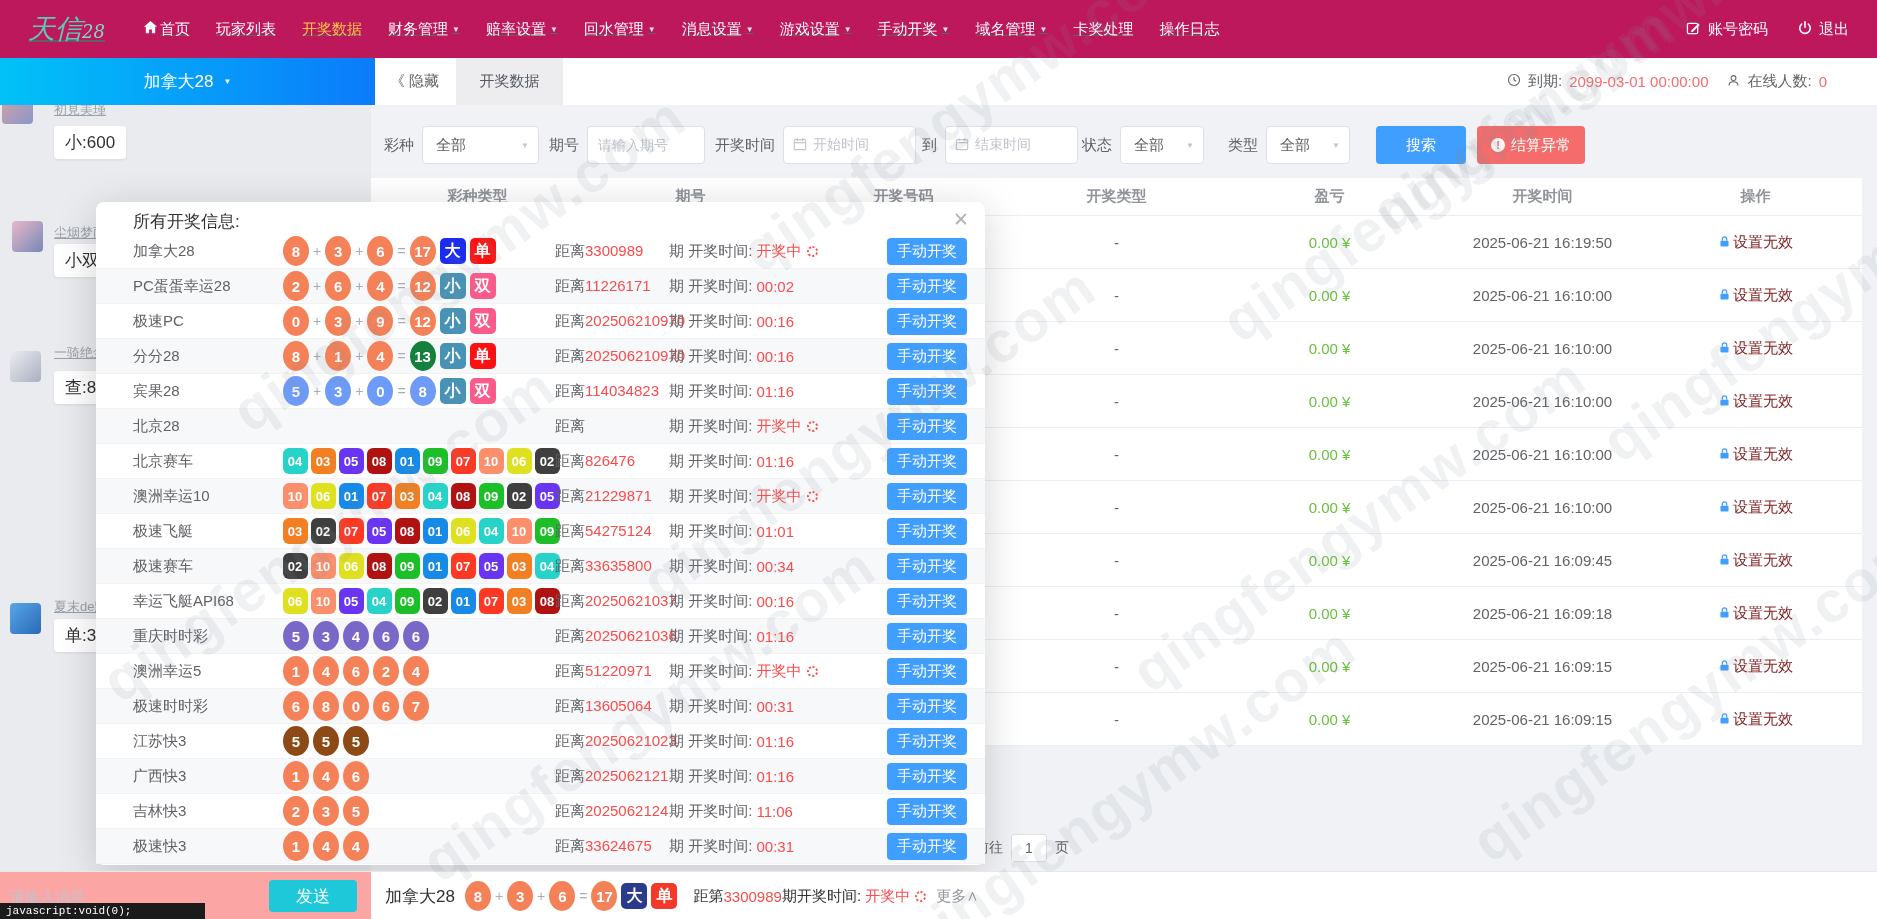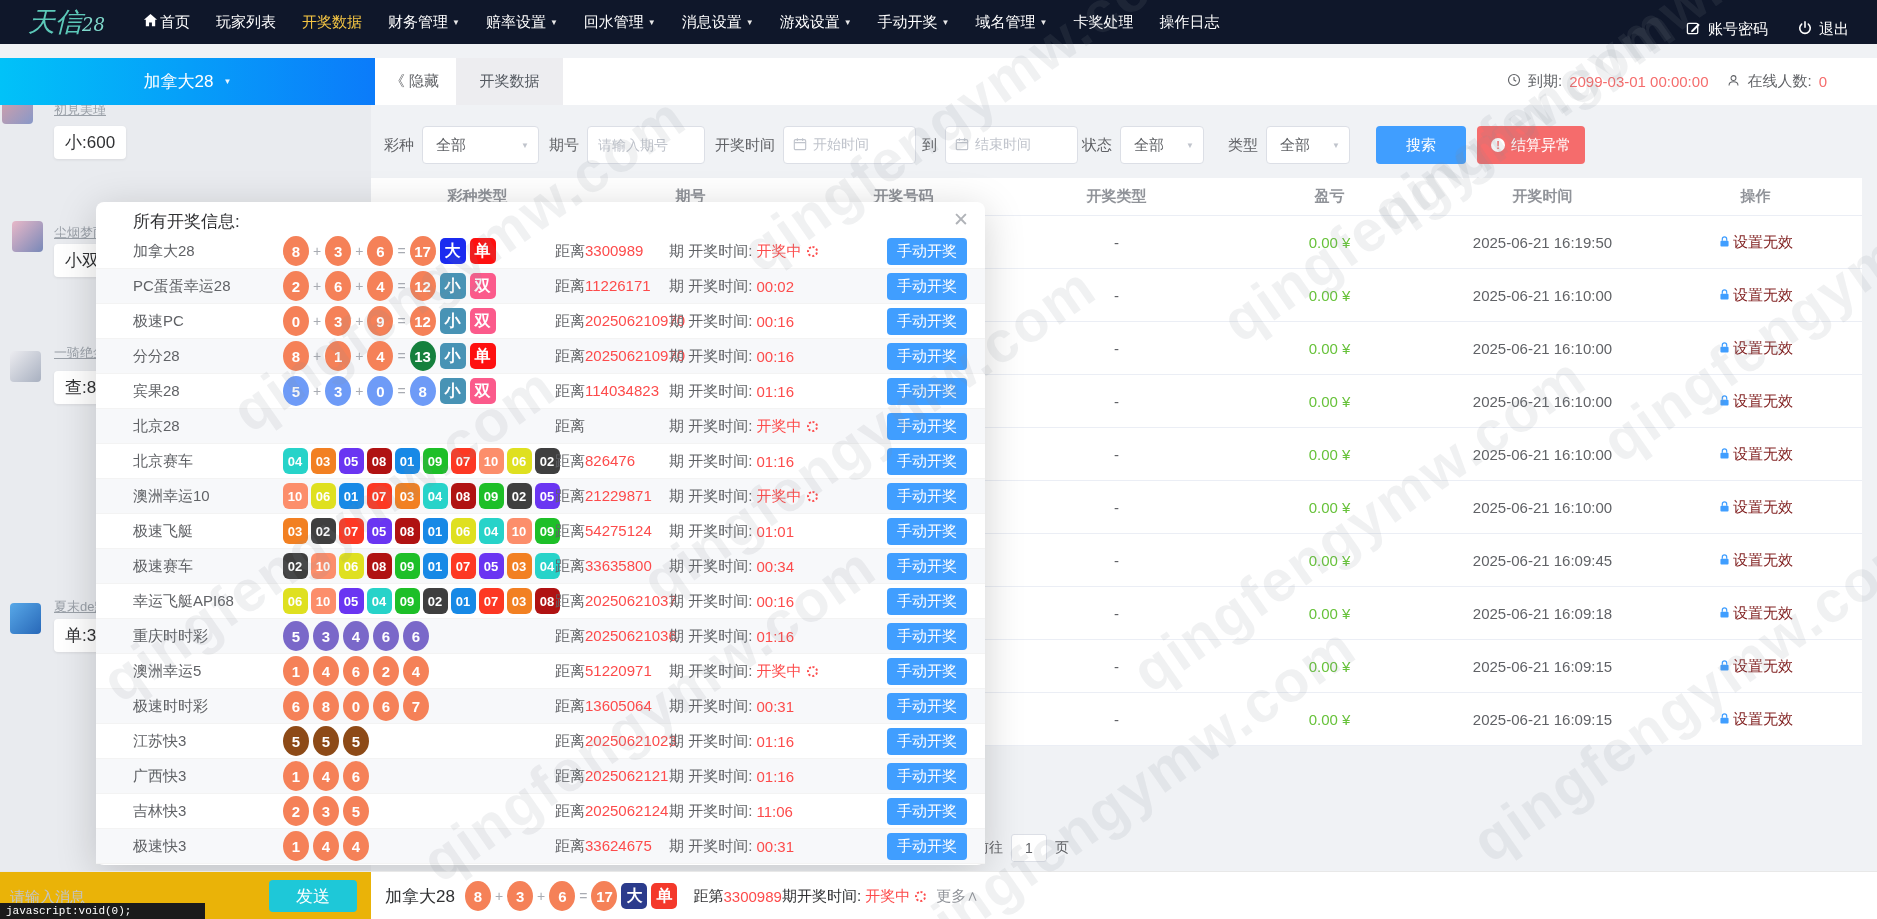--- a/index.html
+++ b/index.html
@@ -1,20 +1,20 @@
 <!DOCTYPE html>
 <html><head>
 <meta charset="utf-8">
 <style>
   * { margin:0; padding:0; box-sizing:border-box; }
   body { font-family:"Liberation Sans", sans-serif; }
   .page { position:relative; width:1877px; height:919px; overflow:hidden; background:#f0f2f5; font-size:15px; color:#606266; }
 
   
-  .navbar { position:absolute; left:0; top:0; width:1877px; height:44px; background:#0f172a; z-index:7; display:flex; align-items:center; }
+  .navbar { position:absolute; left:0; top:0; width:1877px; height:58px; background:#be185d; z-index:7; display:flex; align-items:center;text-decoration:underline; }
   .logo { margin-left:28px; font-family:"DejaVu Serif", serif; font-style:italic; color:#5cc9b9; font-size:27px; white-space:nowrap; width:115px; }
   .logo small { font-size:18px; font-style:italic; color:#7fd8cb; }
   .nav-items { display:flex; align-items:center; gap:26px; list-style:none; }
   .nav-item { color:#fff; font-size:15px; cursor:pointer; display:flex; align-items:center; gap:2px; white-space:nowrap; }
   .nav-item.active { color:#f6c643; }
   .nav-caret { font-size:8px; color:#e8e8e8; margin-left:2px; }
   .nav-right { position:absolute; right:28px; top:0; height:58px; display:flex; align-items:center; gap:30px; color:#fff; }
   .nav-right .nav-item { gap:7px; }
 
   
@@ -79,21 +79,21 @@
   .racechip { width:25px; height:26px; border-radius:6px; color:#fff; font-size:13px; font-weight:bold; display:flex; align-items:center; justify-content:center; flex:none; }
   .bsep { color:#a8abb2; font-size:14px; }
   .m-dist { width:114px; white-space:nowrap; color:#606266; }
   .m-time { width:200px; white-space:nowrap; color:#606266; display:flex; align-items:center; }
   .red-val { color:#fd4b4b; }
   .spin { display:inline-block; width:11px; height:11px; border:2px dotted #fd4b4b; border-radius:50%; margin-left:5px; flex:none; }
   .manual-btn { margin-left:auto; width:80px; height:27px; background:#409eff; font-size:15px; }
 
   
   .bottombar { position:absolute; left:0; top:871px; width:1877px; height:48px; background:#fff; border-top:1px solid #e8e8e8; z-index:12; }
-  .chat-input-zone { position:absolute; left:0; top:0; width:371px; height:48px; background:#eab308; display:flex; align-items:center; }
+  .chat-input-zone { position:absolute; left:0; top:0; width:371px; height:48px; background:#fca5a5; display:flex; align-items:center; }
   .chat-send-input { height:46px; width:265px; font-size:15px; }
   .send-btn { position:absolute; left:269px; top:8px; width:88px; height:32px; background:#1ec8d8; font-size:17px; }
   .status-zone { position:absolute; left:371px; right:0; top:0; height:48px; display:flex; align-items:center; padding-left:14px; }
   .bb-name { font-size:17px; color:#303133; margin-right:10px; white-space:nowrap; }
   .bb-balls { display:flex; align-items:center; gap:4px; margin-right:8px; }
   .bb-text { color:#303133; white-space:nowrap; display:flex; align-items:center; margin-left:8px; }
   .more-link { color:#909399; margin-left:10px; cursor:pointer; white-space:nowrap;font-family:Liberation Serif, serif; }
   .bb-btn { height:32px; padding:0 15px; margin-left:14px; white-space:nowrap; }
 
   .js-strip { position:absolute; left:0; top:903px; width:205px; height:16px; background:#1b1b1b; color:#fff; font-family:"Liberation Mono",monospace; font-size:11px; line-height:16px; padding-left:6px; z-index:14; }

